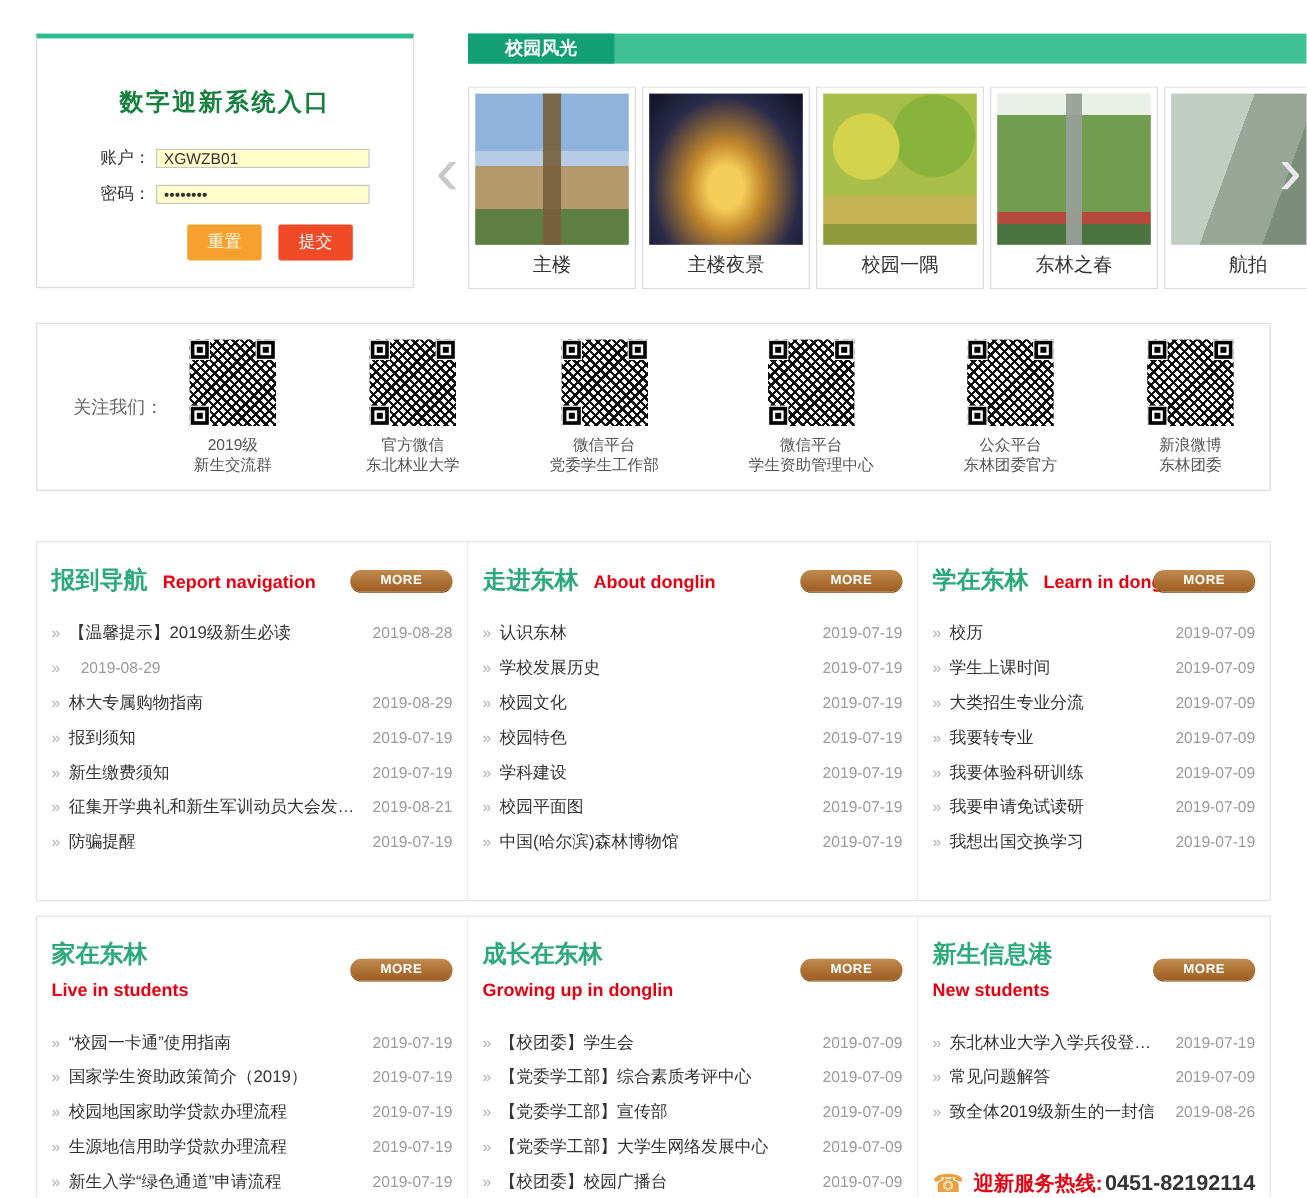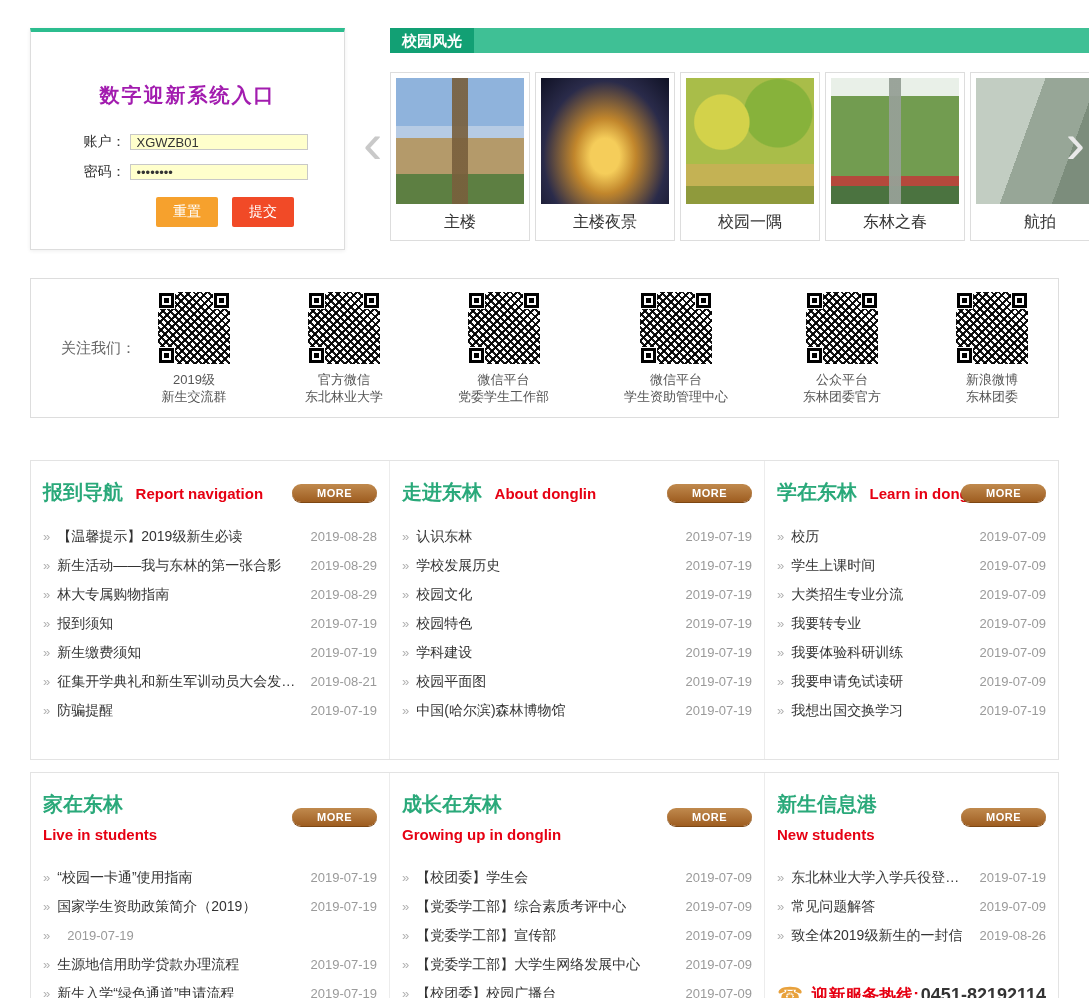--- a/index.html
+++ b/index.html
@@ -3,32 +3,32 @@
 <meta charset="utf-8">
 <style>
   * { margin:0; padding:0; box-sizing:border-box; }
   body { background:#fff; font-family:"Liberation Sans","DejaVu Sans",sans-serif; }
   .page { position:relative; width:1089px; height:998px; overflow:hidden; background:#fff; }
 
   
   .top-row { display:flex; align-items:flex-start; padding:28px 0 0 30px; }
   .login-panel { width:315px; background:#fff; border:1px solid #ddd; border-top:4px solid #2cbd8f;
                  box-shadow:0 1px 4px rgba(0,0,0,.07); padding-bottom:22px; }
-  .login-title { text-align:center; margin:50px 0 24px; font-size:20px; font-weight:bold; color:#a21caf; letter-spacing:2px; }
+  .login-title { text-align:center; margin:40px 0 24px; font-size:20px; font-weight:bold; color:#15803d; letter-spacing:2px; }
   .form-row { display:flex; align-items:center; justify-content:center; margin-bottom:12px; }
   .form-row label { width:58px; text-align:right; font-size:14px; color:#333; margin-right:4px; }
   .form-row input { width:178px; height:16px; background:#ffffcc; border:1px solid #c8c8c8; font-size:13px; padding:0 6px; color:#333; }
   .btn-row { display:flex; justify-content:flex-end; padding-right:50px; gap:14px; margin-top:16px; }
   .btn { border:none; color:#fff; font-size:14px; padding:6px 17px; cursor:pointer; border-radius:2px; }
   .btn-reset { background:#f6a12d; }
   .btn-submit { background:#f14a27; }
 
   .gallery { flex:1; margin-left:45px; min-width:0; }
   .gallery-bar { height:25px; background:#3fc095; display:flex; align-items:center; }
-  .gallery-bar .tag { background:#12a074; color:#fff; font-size:15px; font-weight:bold; padding:0 12px; height:25px; line-height:25px; }
+  .gallery-bar .tag { background:#12a074; color:#fff; font-size:15px; font-weight:bold; padding:0 31px; height:25px; line-height:25px; }
   .carousel { position:relative; margin-top:19px; }
   .cards { display:flex; gap:5px; overflow:hidden; }
   .card { flex:0 0 140px; border:1px solid #ddd; background:#fff; padding:5px 5px 0; }
   .thumb { height:126px; }
   .caption { height:36px; line-height:36px; text-align:center; font-size:16px; color:#333; white-space:nowrap; overflow:hidden; }
   .cards .card:nth-of-type(1) .thumb { background:
       linear-gradient(90deg, transparent 44%, rgba(120,95,60,.9) 44% 56%, transparent 56%),
       linear-gradient(#8fb3dc 0 38%, #b6cbe4 38% 48%, #b49a6a 48% 76%, #5d7f42 76% 100%); }
   .cards .card:nth-of-type(2) .thumb { background:
       radial-gradient(ellipse at 50% 62%, #f5cd5a 0 16%, #c1862c 34%, #2a2b4a 68%, #0f1124 100%); }
@@ -229,21 +229,20 @@
       <ul class="list">
 
           <li>
             <span class="bullet">»</span>
             <span class="itext">【温馨提示】2019级新生必读</span>
             <span class="idate">2019-08-28</span>
           </li>
 
           <li>
             <span class="bullet">»</span>
-            <span class="itext">新生活动——我与东林的第一张合影</span>
             <span class="idate">2019-08-29</span>
           </li>
 
           <li>
             <span class="bullet">»</span>
             <span class="itext">林大专属购物指南</span>
             <span class="idate">2019-08-29</span>
           </li>
 
           <li>
@@ -401,20 +400,21 @@
           </li>
 
           <li>
             <span class="bullet">»</span>
             <span class="itext">国家学生资助政策简介（2019）</span>
             <span class="idate">2019-07-19</span>
           </li>
 
           <li>
             <span class="bullet">»</span>
+            <span class="itext">校园地国家助学贷款办理流程</span>
             <span class="idate">2019-07-19</span>
           </li>
 
           <li>
             <span class="bullet">»</span>
             <span class="itext">生源地信用助学贷款办理流程</span>
             <span class="idate">2019-07-19</span>
           </li>
 
           <li>

